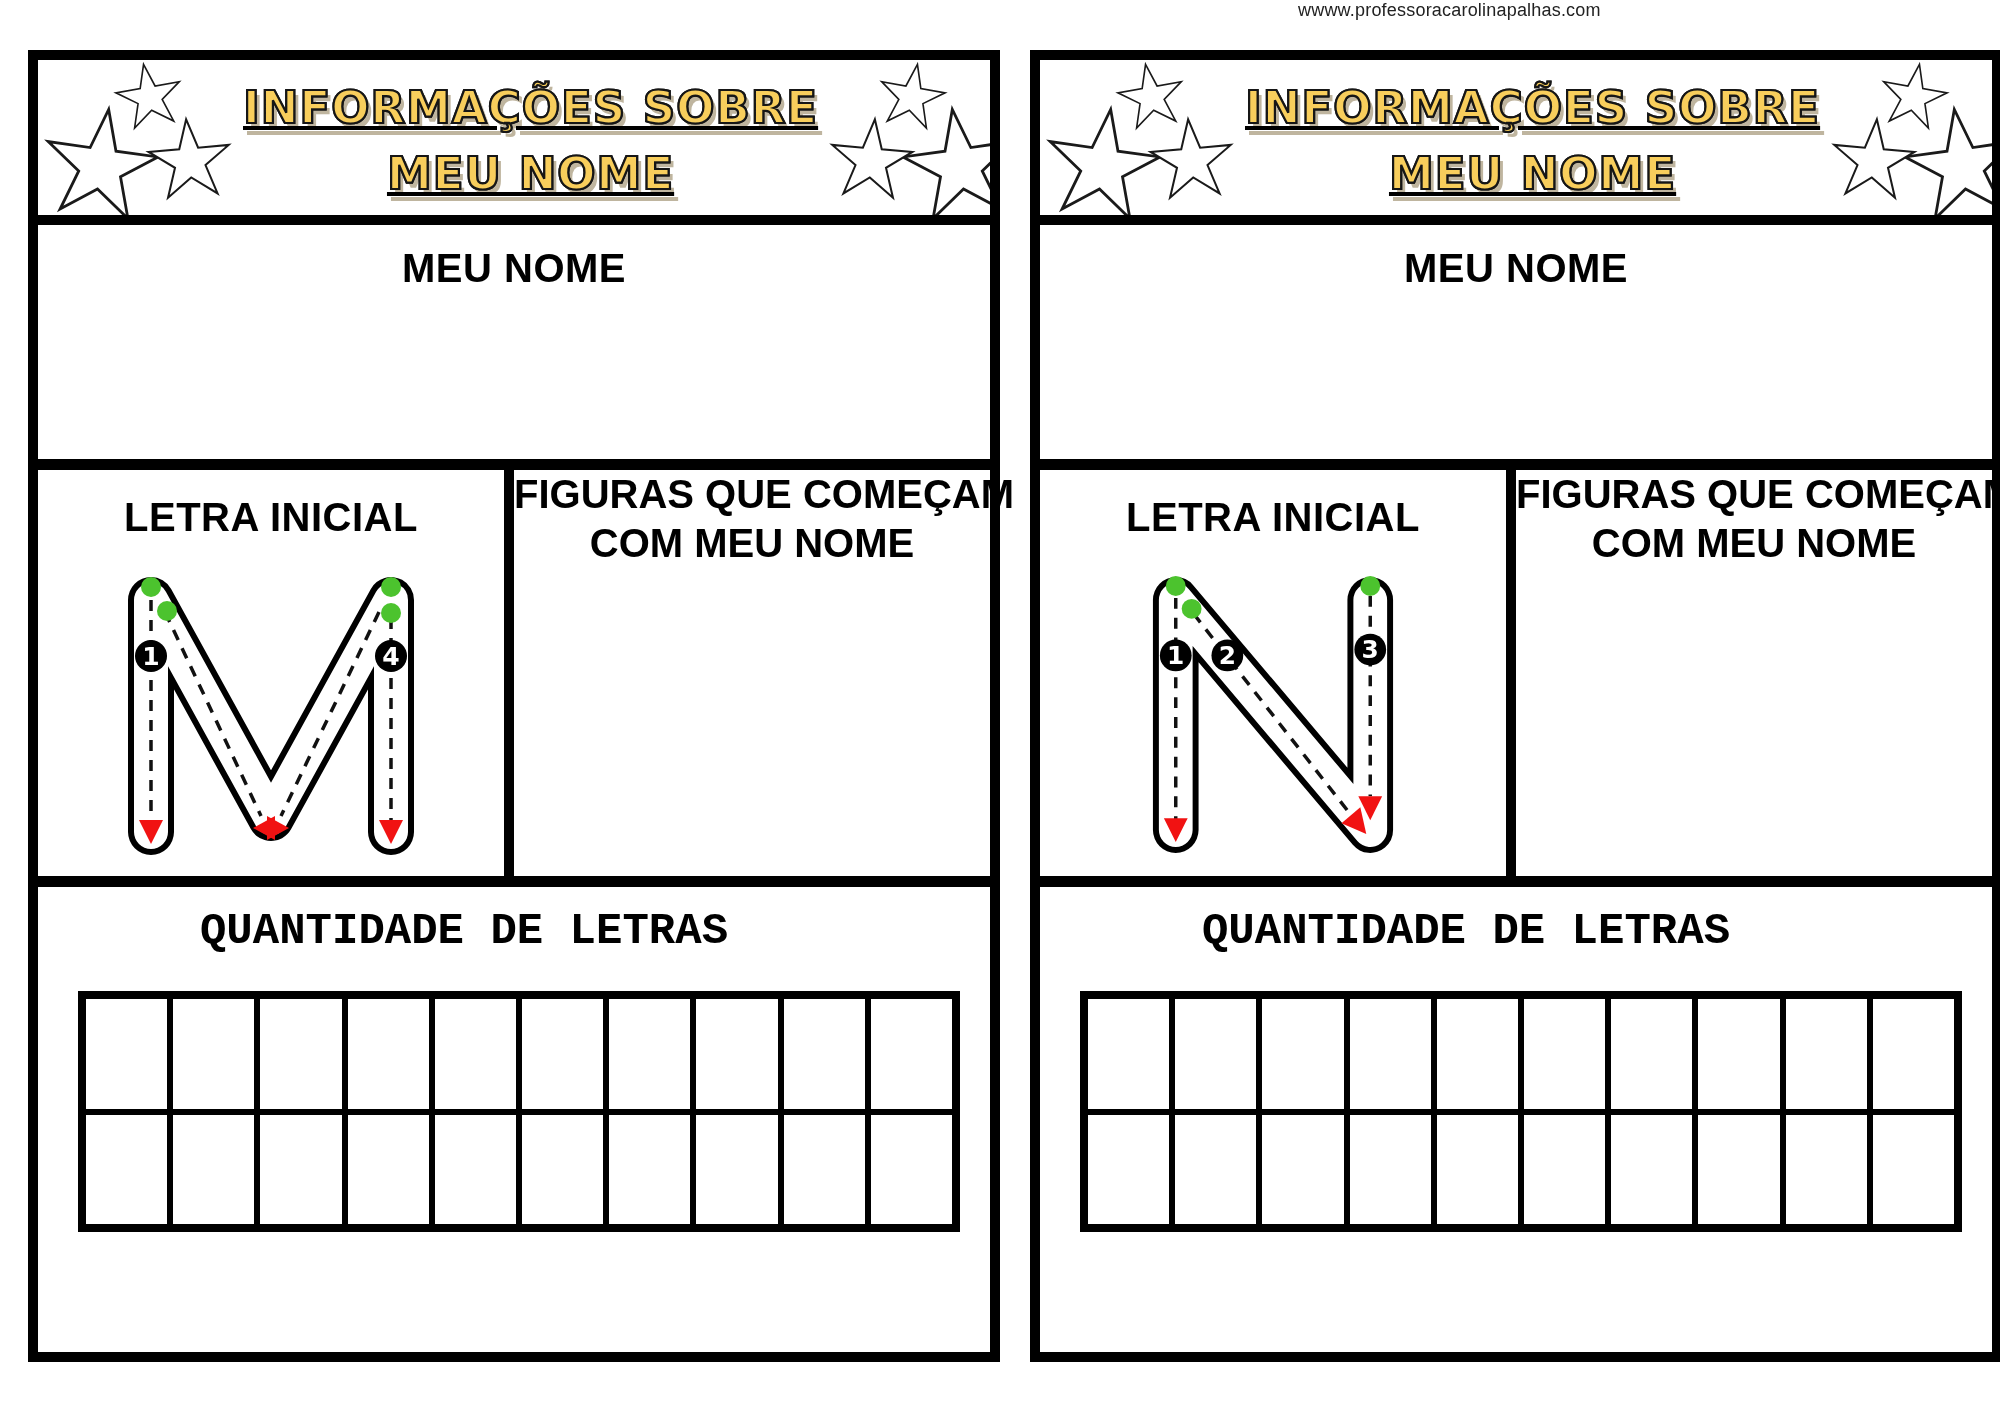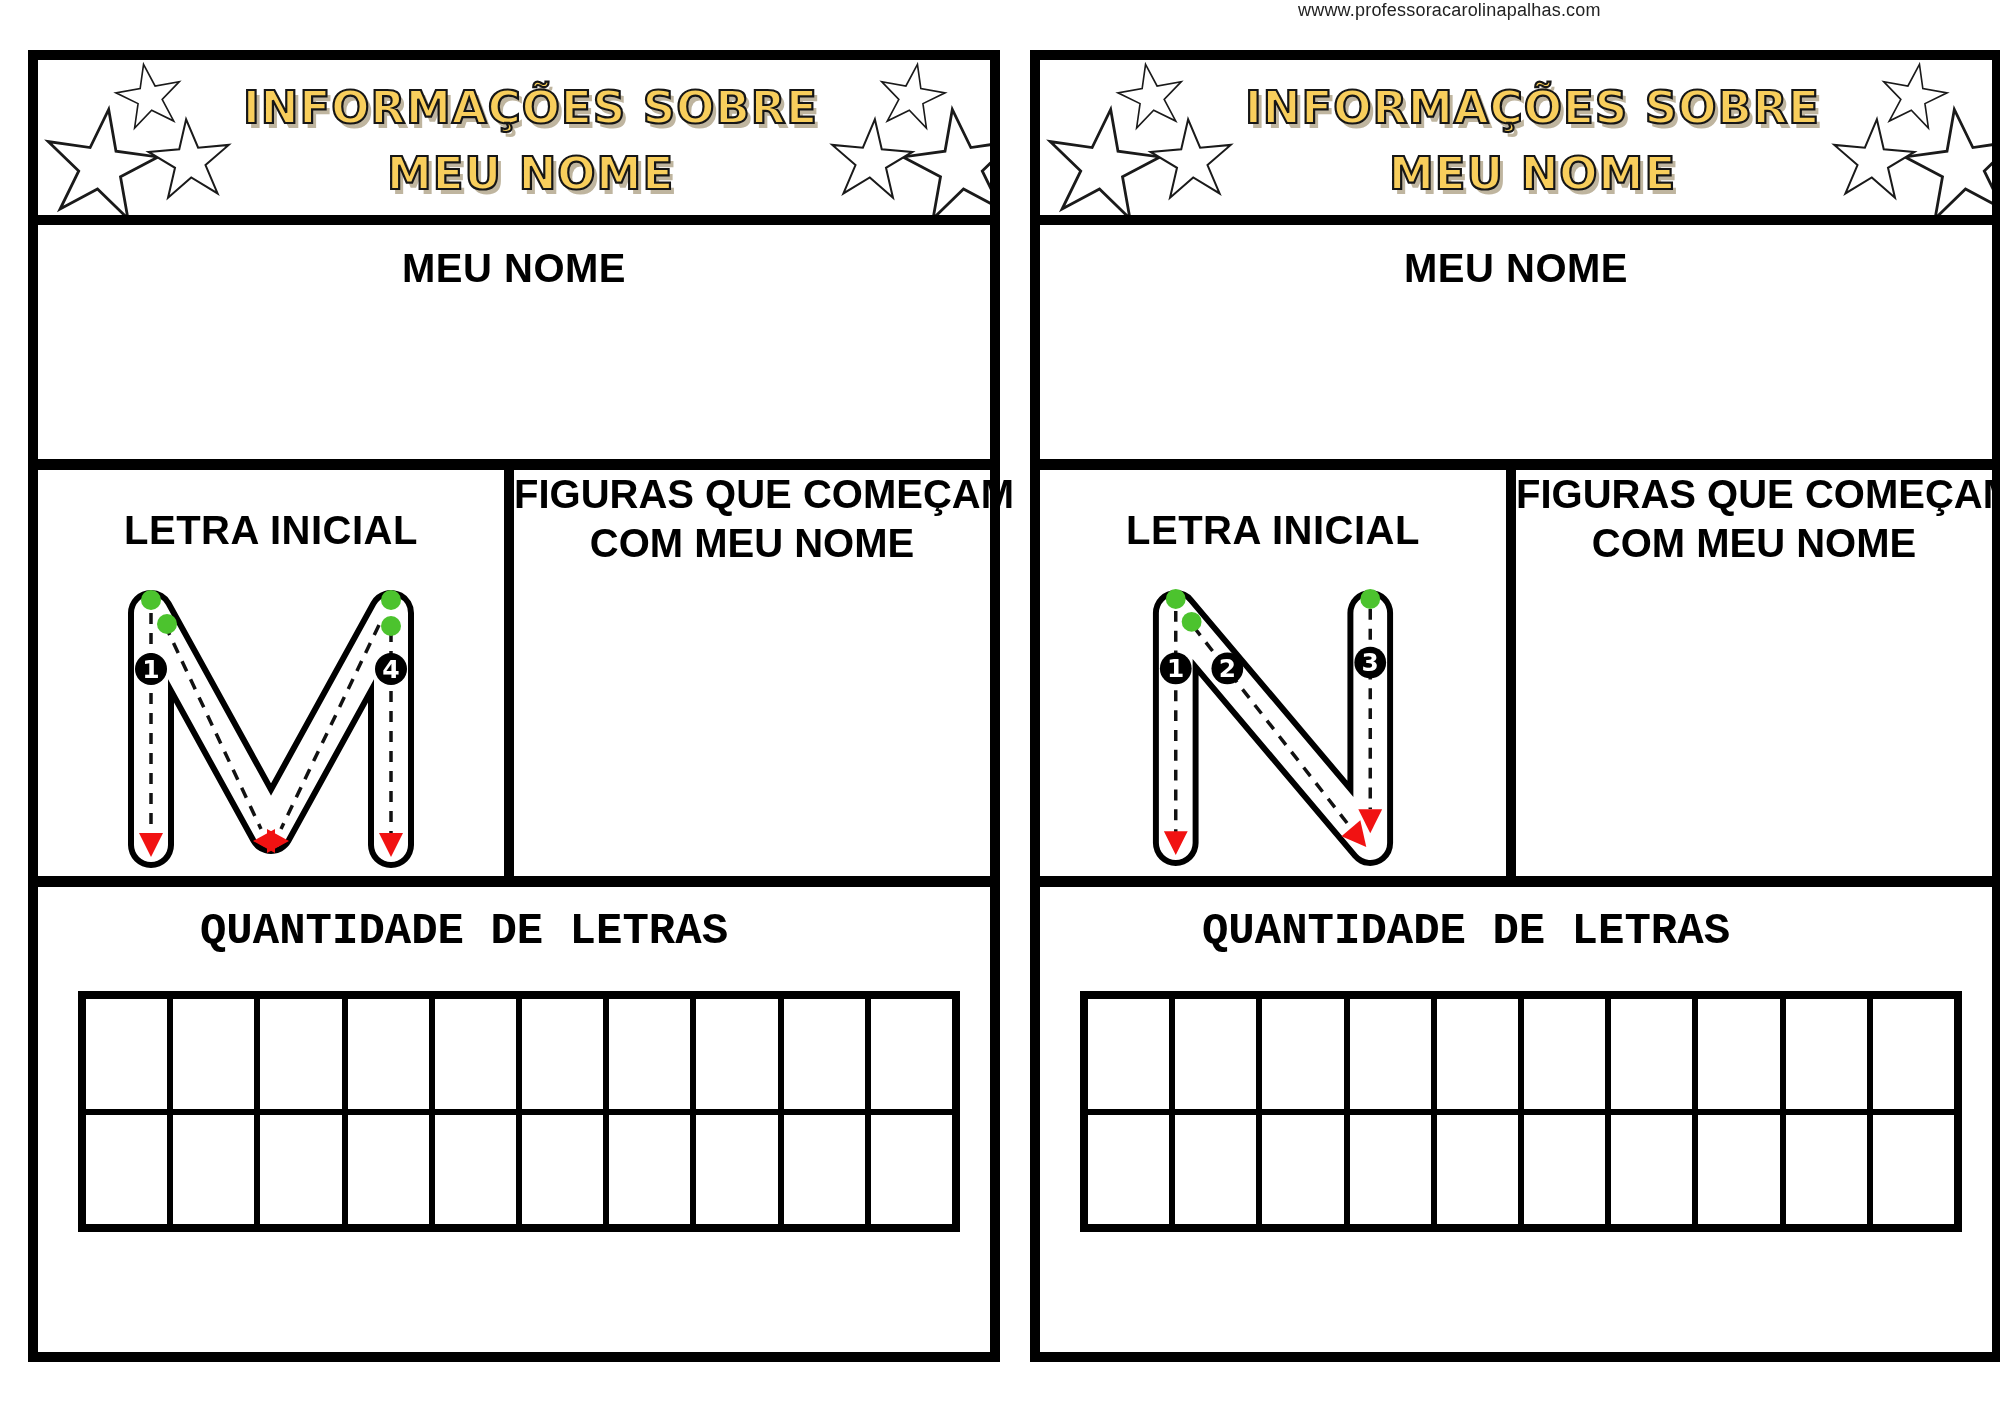--- a/index.html
+++ b/index.html
@@ -16,21 +16,21 @@
     position: absolute; top: 50px; width: 972px; height: 1312px;
     border: 10px solid #000; background: #fff;
     display: flex; flex-direction: column;
   }
   .panel.left  { left: 28px; }
   .panel.right { left: 1030px; }
 
   
   .header {
     height: 165px; border-bottom: 10px solid #000;
-    display: flex; align-items: stretch; overflow: hidden;
+    display: flex; align-items: stretch; overflow: hidden; text-decoration: underline;
   }
   .star-cluster { width: 205px; flex: 0 0 auto; }
   .star-cluster svg { width: 100%; height: 100%; display:block; }
   .star-cluster.mirror svg { transform: scaleX(-1); }
   .title-wrap {
     flex: 1 1 auto; display:flex; flex-direction:column;
     align-items:center; justify-content:center; padding-top: 6px;
   }
   .bubble {
     font-family: "DejaVu Sans", sans-serif;
@@ -45,21 +45,21 @@
   .name-sec { height: 245px; border-bottom: 11px solid #000; text-align: center; }
   .sec-label {
     font-weight: bold; font-size: 40px; letter-spacing: 0.5px;
     padding-top: 20px; line-height: 46px;
   }
 
   
   .middle { height: 417px; border-bottom: 11px solid #000; display: flex; }
   .col { width: 50%; text-align: center; }
   .col-initial { border-right: 10px solid #000; }
-  .col .sec-label { padding-top: 37px; }
+  .col .sec-label { padding-top: 24px; }
   .fig-label {
     font-weight: bold; font-size: 40px; line-height: 49px;
     white-space: nowrap;
   }
   .letter-wrap { display: flex; justify-content: center; margin-top: 26px; }
 
   
   .bottom { flex: 1 1 auto; font-family: Liberation Mono, monospace; }
   .qty-label {
     font-weight: bold; font-size: 44px; line-height: 52px;

